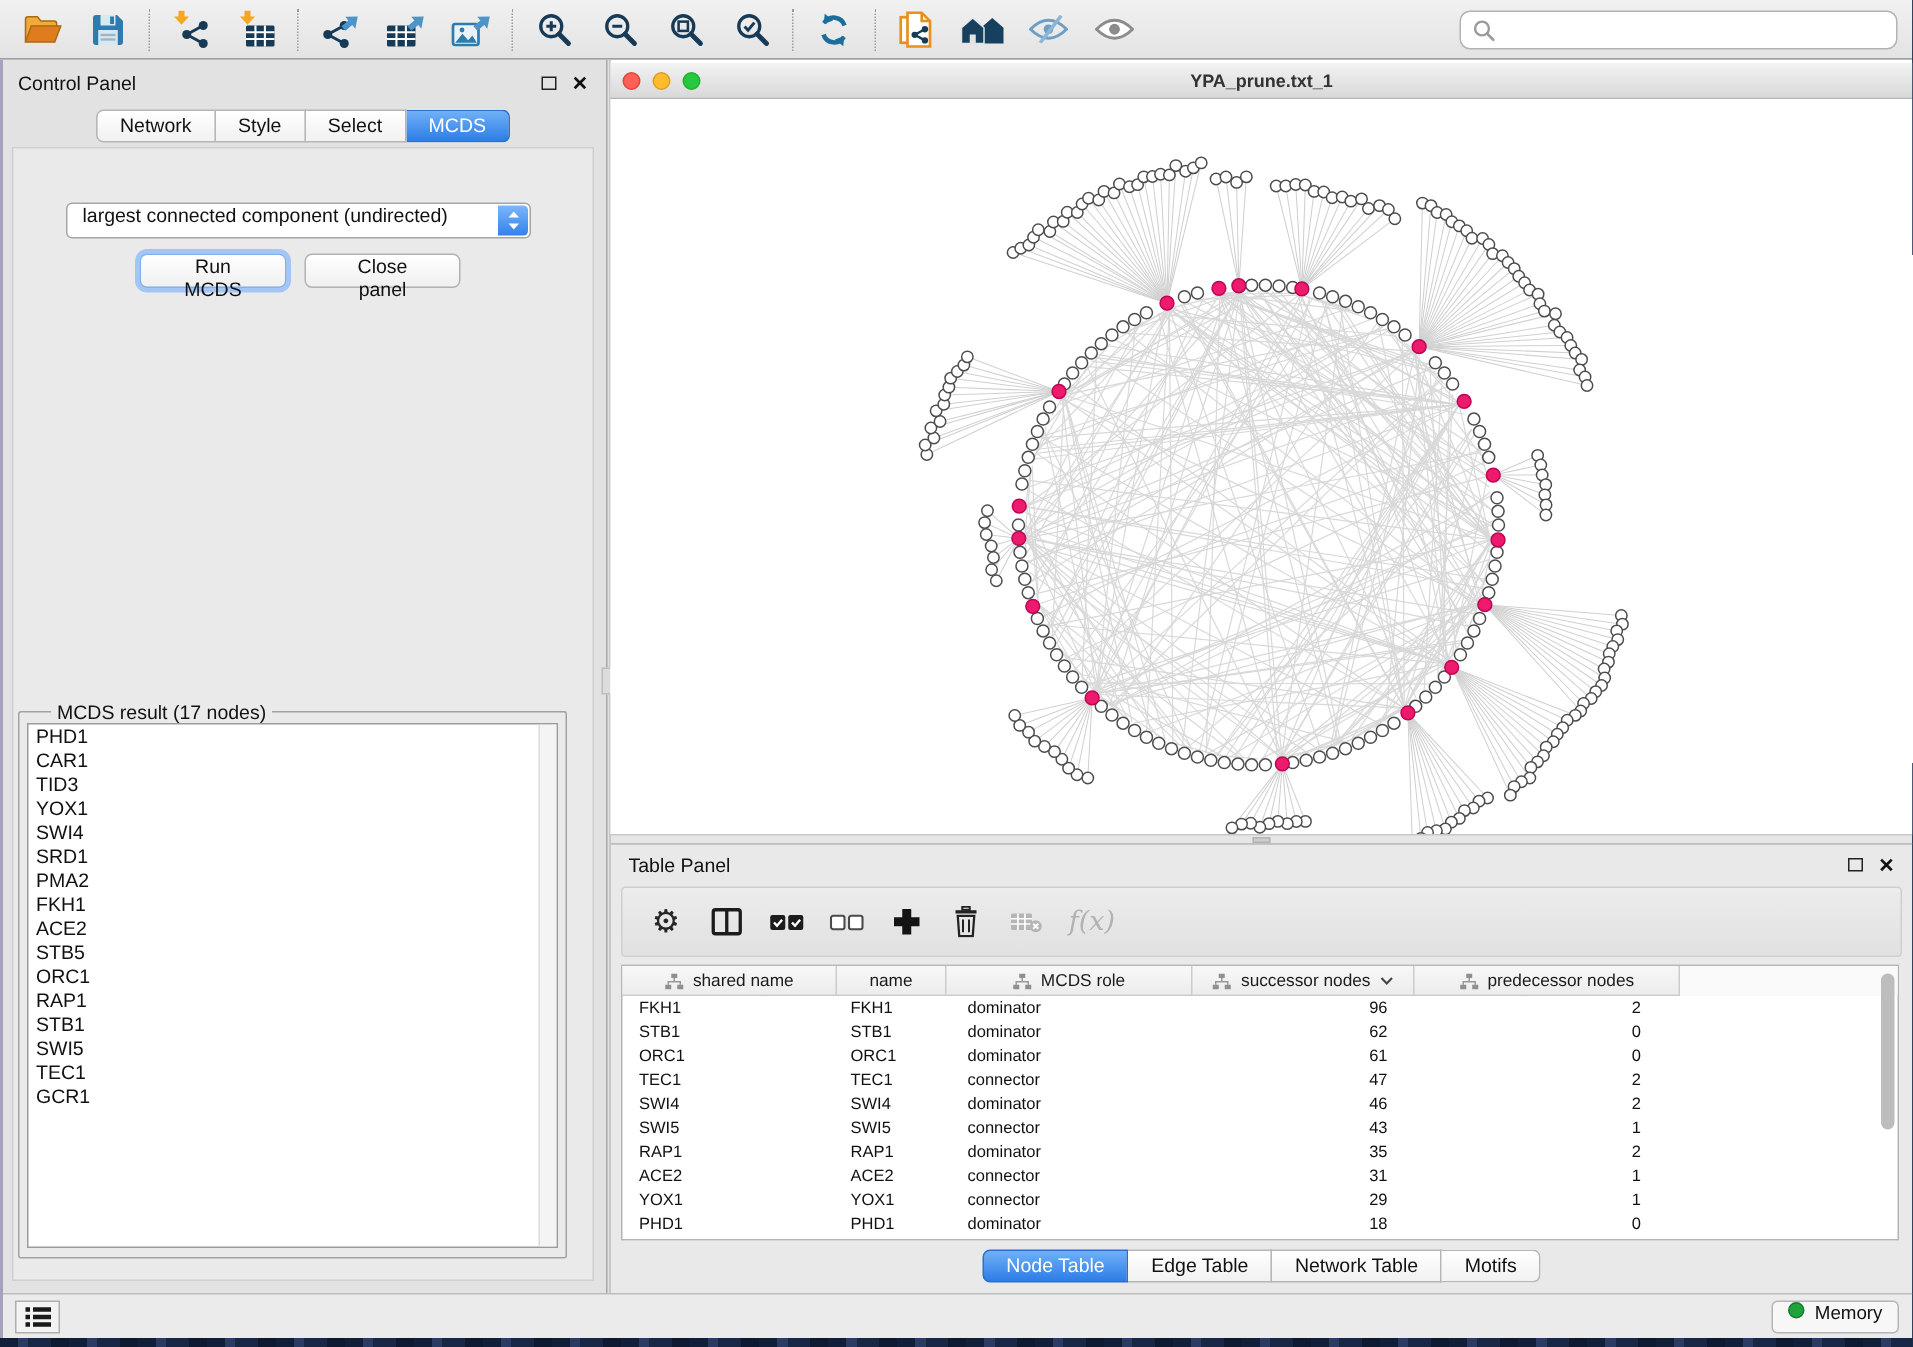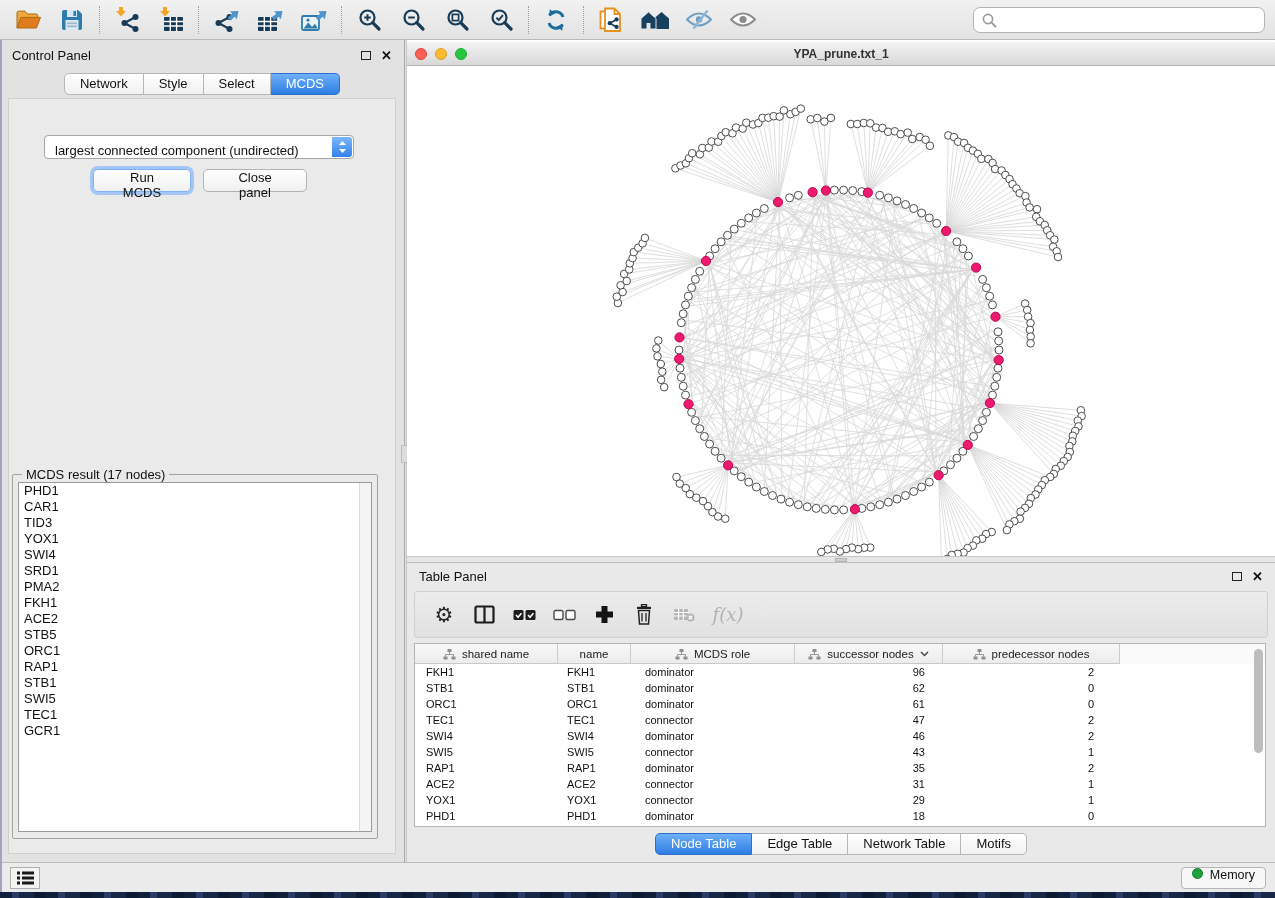--- a/index.html
+++ b/index.html
@@ -29,29 +29,29 @@
   .seg-btn { height:22px; line-height:20px; padding:0 15px; font-size:13px; color:#111;
     background:linear-gradient(#ffffff,#f1f1f1); border:1px solid #b6b6b6; border-left:none; cursor:default; }
   .seg-btn.first { border-left:1px solid #b6b6b6; border-radius:5px 0 0 5px; }
   .seg-btn.last { border-radius:0 5px 5px 0; }
   .seg-btn.active { background:linear-gradient(#6fb1f7,#2e7ce6); color:#fff; border-color:#2d6fce; }
 
   .cp-tabs { position:absolute; left:0; top:33px; right:0; }
   .cp-content { position:absolute; left:8px; right:8px; top:58px; bottom:8px; background:#eaeaea; border:1px solid #cfcfcf; }
   .opt-label { position:absolute; top:14px; left:0; right:0; text-align:center; font-size:13px; color:#111; }
   .dropdown { position:absolute; left:35px; right:41px; top:36px; height:24px; background:#fff;
-    border:1px solid #a6a6a6; border-radius:4px; display:flex; align-items:flex-end; }
+    border:1px solid #a6a6a6; border-radius:4px; display:flex; align-items:flex-start; }
   .dd-text { font-size:13px; color:#111; padding-left:10px; flex:1; white-space:nowrap; overflow:hidden; }
   .dd-stepper { position:absolute; right:1px; top:1px; bottom:1px; width:20px; border-radius:0 3px 3px 0;
     background:linear-gradient(#7cb7fb,#3281ec); display:flex; align-items:center; justify-content:center; }
   .btn { height:23px; padding:0 28px; font-size:13px; font-family:inherit; color:#111;
     background:linear-gradient(#ffffff,#f0f0f0); border:1px solid #b2b2b2; border-radius:5px; position:absolute; }
   .btn.focused { box-shadow:0 0 0 3px rgba(106,168,255,0.55); border-color:#7fb0f0; }
   .mcds-box { position:absolute; left:3px; right:17px; top:368px; bottom:14px; border:1px solid #a2a2a2; border-radius:2px; }
-  .mcds-box legend { font-size:13px; color:#111; padding:0 4px; margin-left:9px; }
+  .mcds-box legend { font-size:13px; color:#111; padding:0 4px; margin-left:21px; }
   .mcds-inner { position:absolute; left:5px; right:5px; top:0px; bottom:6px; background:#fff; border:1px solid #9b9b9b; overflow:hidden; }
   .mcds-scroll { position:absolute; top:0; right:0; bottom:0; width:12px; background:#f4f4f4; border-left:1px solid #dcdcdc; }
   .mcds-item { font-size:13px; color:#111; height:16px; line-height:16px; padding-left:5px; }
 
   
   .v-split { position:absolute; left:404px; top:40px; width:3px; height:822px; background:#e0e0e0;
     border-left:1px solid #a8a8a8; border-right:1px solid #c9c9c9; }
   .v-handle { position:absolute; left:-4px; top:405px; width:9px; height:18px; background:#dcdcdc; border:1px solid #bdbdbd; }
   .h-split { position:absolute; left:407px; top:556px; width:868px; height:7px; background:#e6e6e6;
     border-top:1px solid #c7c7c7; border-bottom:1px solid #bfbfbf; }

